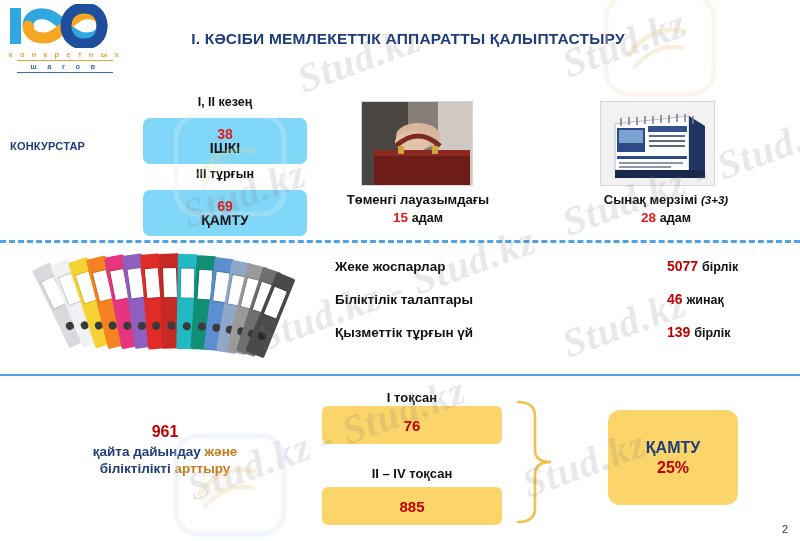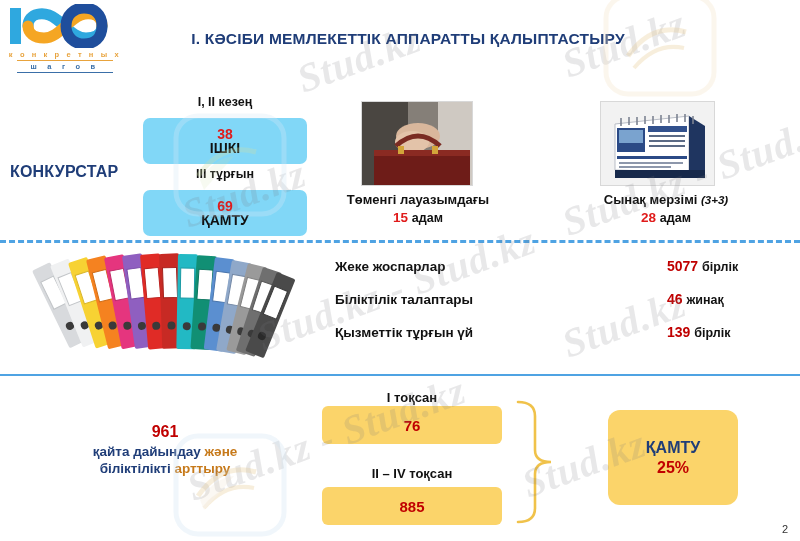--- a/index.html
+++ b/index.html
@@ -78,22 +78,22 @@
     left: 319px; top: 63px;
     width: 172px; height: 34px;
     background: #FBD976;
     border-radius: 17px;
     display: flex; align-items: center; justify-content: center;
     font-size: 15px; font-weight: bold; color: #1F3D78;
   }
 
   
   #konkurstar-label {
-    position: absolute; left: 10px; top: 163px;
-    font-size: 16px; font-weight: bold; color: #1F3D78;
+    position: absolute; left: 10px; top: 140px;
+    font-size: 11px; font-weight: bold; color: #1F3D78;
     letter-spacing: .2px;
   }
   .stage-cap {
     position: absolute;
     text-align: center;
     font-size: 12.5px; font-weight: bold; color: #111;
     width: 164px; left: 143px;
   }
   #stage1-cap { top: 95px; }
   #stage2-cap { top: 167px; }

